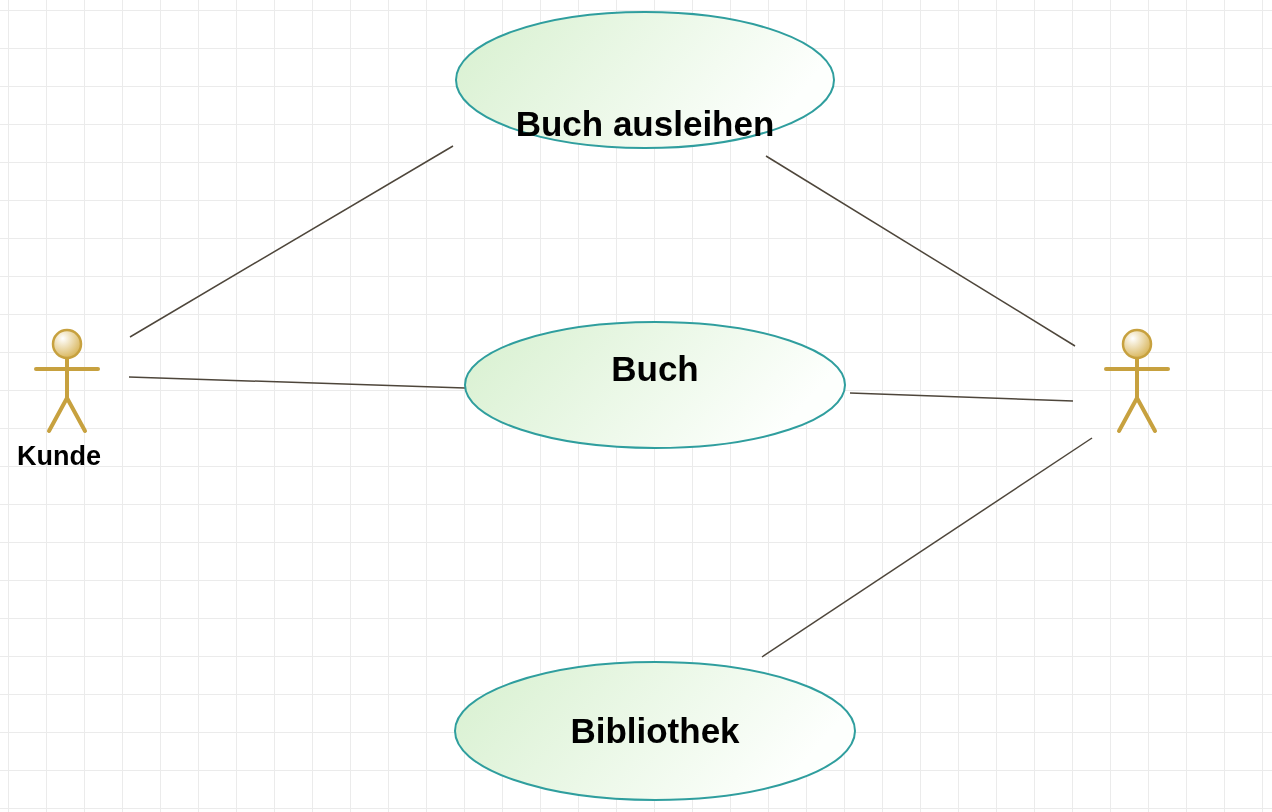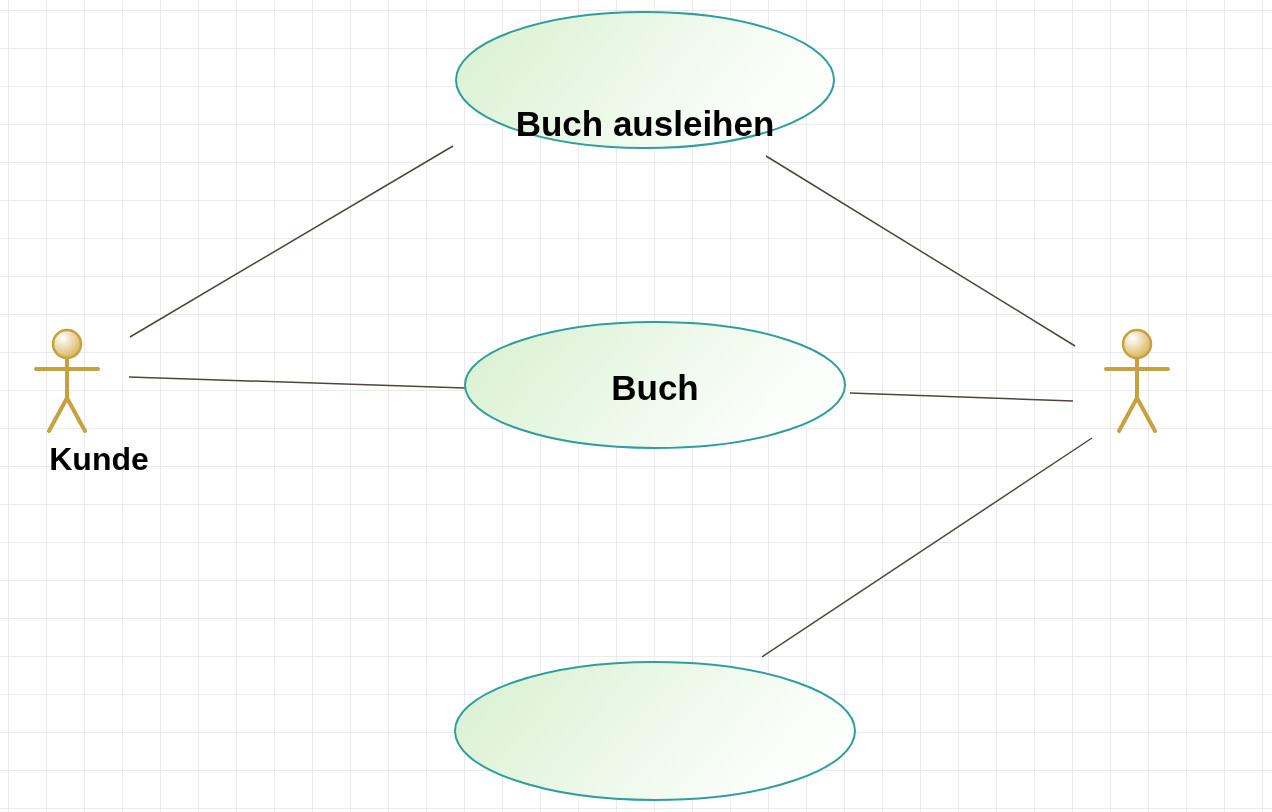--- a/index.html
+++ b/index.html
@@ -37,26 +37,25 @@
     font-size: 35px;
     font-weight: bold;
     color: #000000;
     line-height: 1.18;
     cursor: default;
     user-select: none;
   }
   .actor-label {
     position: absolute;
     text-align: center;
-    font-size: 32px;
+    font-size: 27px;
     font-weight: bold;
     color: #000000;
     cursor: default;
     user-select: none;
-    padding-left: 40px;
   }
 </style>
 </head>
 <body>
 
 <div class="canvas">
 
   <svg class="diagram-svg" viewBox="0 0 1272 812">
     <defs>
       <linearGradient id="ucFill" x1="0" y1="0" x2="1" y2="0.3">
@@ -93,23 +92,24 @@
       <line x1="1137" y1="398" x2="1119" y2="431"></line>
       <line x1="1137" y1="398" x2="1155" y2="431"></line>
       <circle cx="1137" cy="344" r="14" fill="url(#headFill)" stroke-width="2.5"></circle>
     </g>
   </svg>
 
   <div class="uc-label" style="left:456px; top:12px; width:378px; height:136px;margin-top:44px;">
     <span>Buch ausleihen</span>
   </div>
 
-  <div class="uc-label" style="left:465px; top:325px; width:380px; height:126px;">
+  <div class="uc-label" style="left:465px; top:306px; width:380px; height:126px;">
     <span>Buch</span>
   </div>
 
   <div class="uc-label" style="left:455px; top:662px; width:400px; height:138px;">
+    <span>Bibliothek</span>
   </div>
 
   <div class="actor-label" style="left:-1px; top:441px; width:120px;">Kunde</div>
 
 
 </div>
 
 </body></html>

